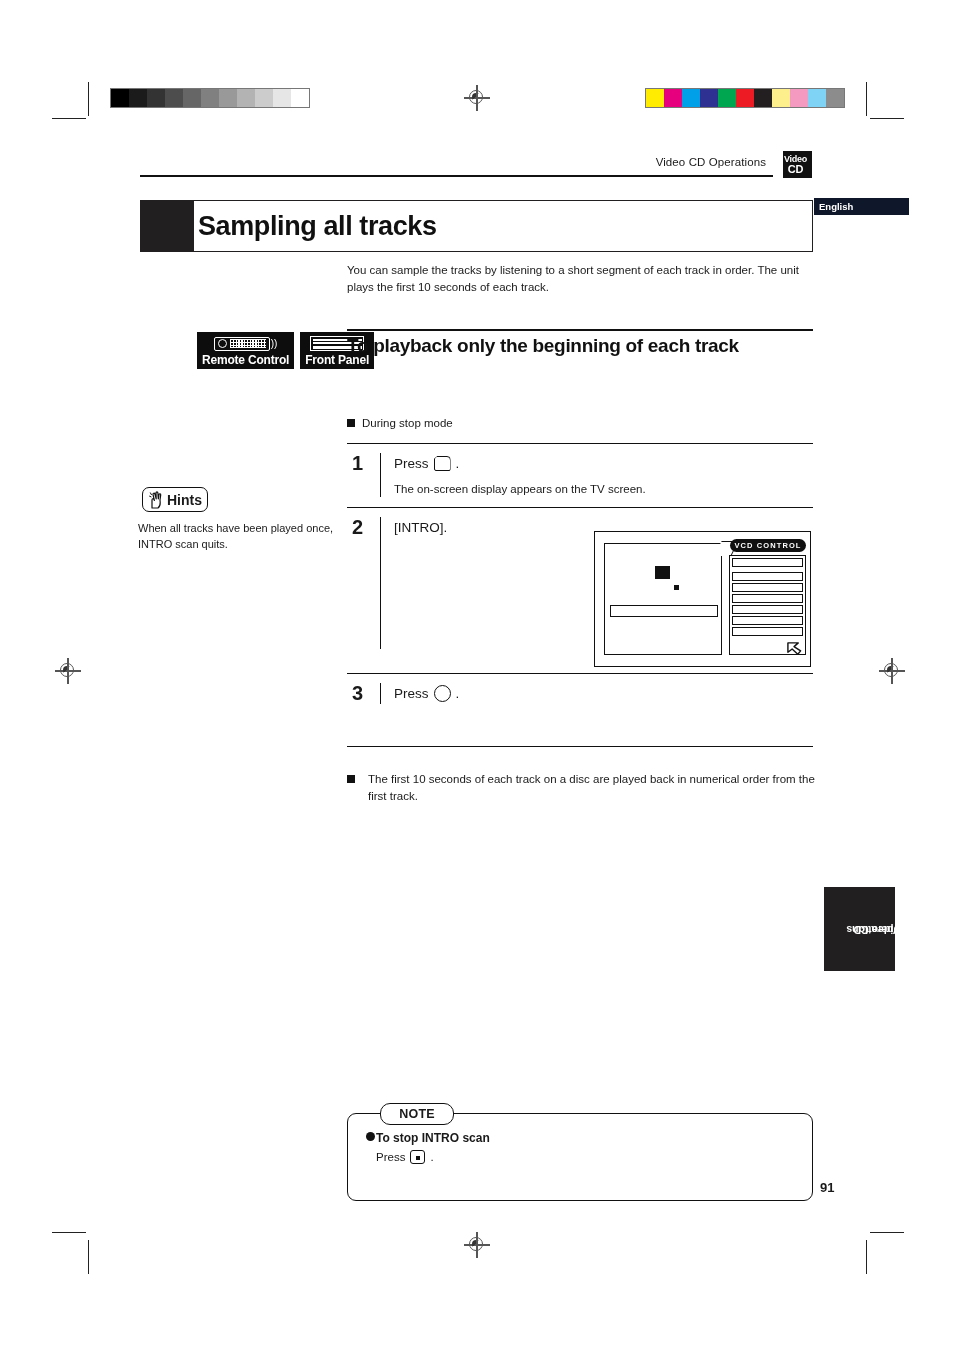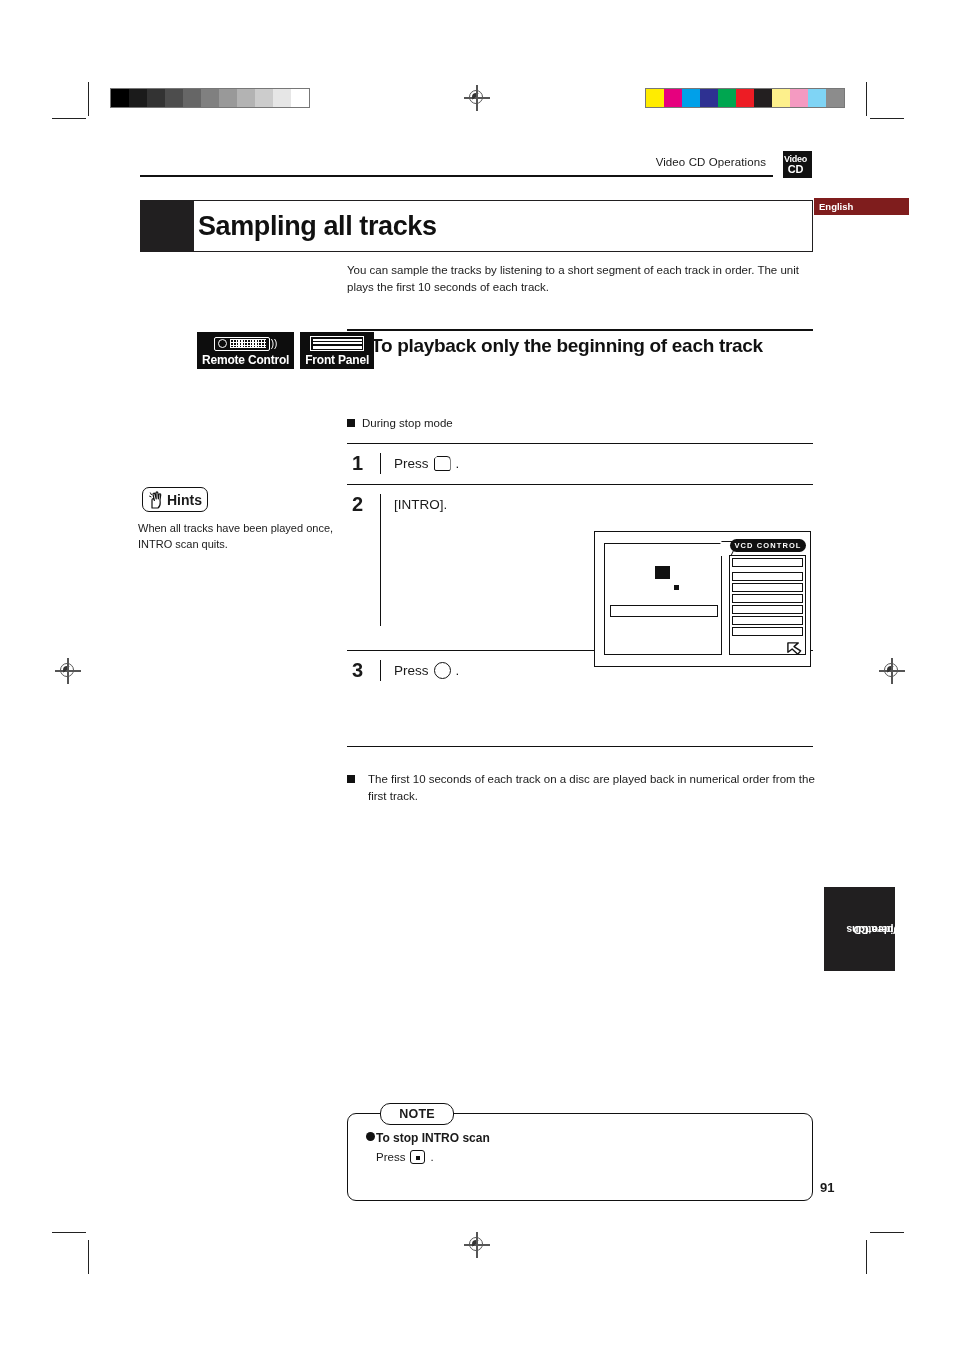--- a/index.html
+++ b/index.html
@@ -21,21 +21,21 @@
 
   
   .hdr-rule{position:absolute;left:140px;top:175px;width:633px;height:1.5px;background:#111;}
   .hdr-txt{position:absolute;right:188px;top:156px;font-size:11.5px;color:#1a1a1a;letter-spacing:.1px;}
   .vcd-badge{position:absolute;left:779px;top:151px;width:33px;height:27px;background:#111;color:#fff;
      display:flex;flex-direction:column;align-items:center;justify-content:center;line-height:1;}
   .vcd-badge b{font-size:9px;font-weight:bold;letter-spacing:-.3px;}
   .vcd-badge b.big{font-size:11px;}
   .vcd-badge:before{content:"";position:absolute;left:0;top:0;width:4px;height:27px;background:#fff;}
 
-  .lang{position:absolute;left:814px;top:198px;width:95px;height:17px;background:#7f1d1d;color:#fff;
+  .lang{position:absolute;left:814px;top:198px;width:95px;height:17px;background:#0f172a;color:#fff;
      font-size:9.5px;font-weight:bold;display:flex;align-items:center;padding-left:5px;box-sizing:border-box;}
 
   
   .title-wrap{position:absolute;left:140px;top:200px;width:673px;height:52px;}
   .title-blk{position:absolute;left:0;top:0;width:54px;height:52px;background:#211f20;}
   .title-box{position:absolute;left:54px;top:0;right:0;height:52px;border:1.6px solid #211f20;border-left:none;
      box-sizing:border-box;display:flex;align-items:center;}
   .title-box h1{margin:0;padding:0 0 0 4px;font-size:27px;font-weight:bold;letter-spacing:-.4px;color:#111;}
 
   
@@ -52,21 +52,21 @@
      repeating-linear-gradient(to right,#fff 0 1.4px,transparent 1.4px 2.8px),
      repeating-linear-gradient(to bottom,#fff 0 1.4px,transparent 1.4px 2.8px);}
   .waves{color:#fff;font-size:10px;line-height:1;margin-left:1px;}
   .fp-art{width:54px;height:15px;border:1.3px solid #fff;box-sizing:border-box;padding:1.5px;display:flex;flex-direction:column;gap:1.5px;}
   .fp-art .bar{height:3px;background:#fff;}
   .fp-art .bar.thin{height:2px;}
   .fp-art .win{flex:1;border:1.2px solid #fff;}
 
   
   .sec-rule{position:absolute;left:347px;top:329px;width:466px;height:2.2px;background:#111;}
-  .sec-head{position:absolute;left:347px;top:334px;width:470px;font-size:19px;font-weight:bold;line-height:24px;color:#111;letter-spacing:-.3px;margin-left:24px;}
+  .sec-head{position:absolute;left:347px;top:334px;width:470px;font-size:19px;font-weight:bold;line-height:24px;color:#111;letter-spacing:-.3px;}
 
   .sub-head{position:absolute;left:347px;top:417px;font-size:11.5px;display:flex;align-items:center;gap:7px;}
   .sq{width:8px;height:8px;background:#111;display:inline-block;}
 
   
   .rule{position:absolute;background:#111;}
   .steps{position:absolute;left:347px;top:443px;width:466px;}
   .step{position:relative;border-top:1.4px solid #111;padding:9px 0 10px 0;}
   .step:first-child{border-top:1.4px solid #111;}
   .step .num{position:absolute;left:5px;top:9px;font-size:20px;font-weight:bold;line-height:20px;}
@@ -238,20 +238,21 @@
 <div class="steps">
 
   <div class="step">
     <div class="num">1</div>
     <div class="body">
       <div class="line">
         <span>Press</span>
         <span class="key-onscreen"></span>
         <span>.</span>
       </div>
+      <div class="sub">The on-screen display appears on the TV screen.</div>
     </div>
   </div>
 
   <div class="step" style="min-height:146px;">
     <div class="num">2</div>
     <div class="body" style="min-height:132px;">
       <div class="line">
         <span>[INTRO].</span>
       </div>
     </div>

